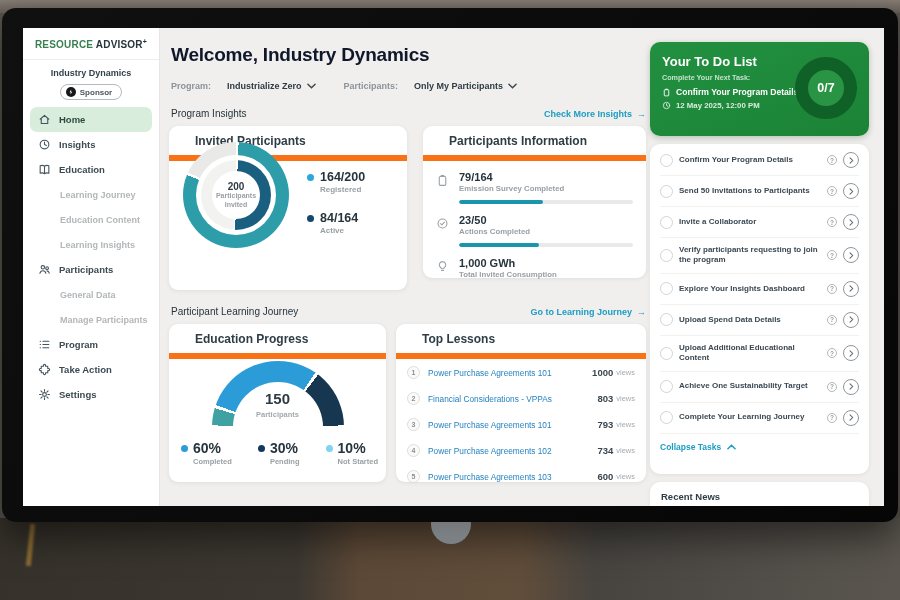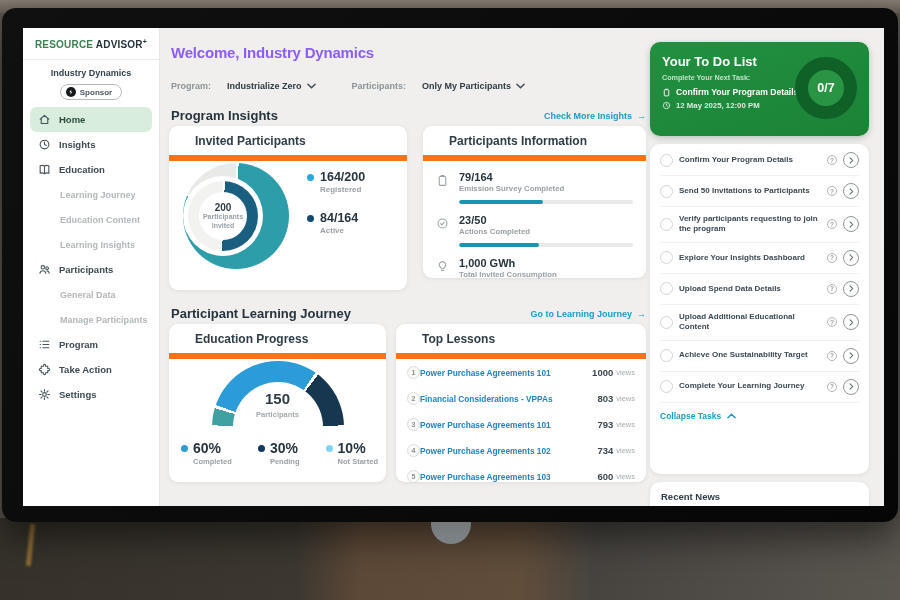--- a/index.html
+++ b/index.html
@@ -26,33 +26,33 @@
   .sponsor .dot svg{width:6px;height:6px}
   .sponsor .txt{font-size:8px;color:#4a565e;font-weight:bold}
   .nav{position:absolute;top:79px;left:0;right:0}
   .nav-item{display:flex;align-items:center;gap:8px;height:25px;padding-left:15px;font-size:9.5px;font-weight:bold;color:#3d4a52;cursor:pointer}
   .nav-item.active{background:#d8eddc;border-radius:7px;margin:0 7px;padding-left:8px;color:#2b4b3f}
   .nav-item .nic{width:13px;height:13px;color:#46545d;display:flex;flex:0 0 13px}
   .nav-item .nic svg{width:13px;height:13px}
   .nav-sub{display:flex;align-items:center;height:25px;padding-left:37px;font-size:9px;font-weight:bold;color:#b3b7b9;cursor:pointer}
   
   .main{position:absolute;left:138px;top:0;width:487px;height:100%}
-  .h1{position:absolute;left:10px;top:16px;font-size:15px;font-weight:bold;color:#8b5cf6;letter-spacing:-.2px}
-  .filters{position:absolute;left:10px;top:53px;display:flex;gap:36px;align-items:center}
+  .h1{position:absolute;left:10px;top:16px;font-size:19px;font-weight:bold;color:#0f172a;letter-spacing:-.2px}
+  .filters{position:absolute;left:10px;top:53px;display:flex;gap:28px;align-items:center}
   .filter{display:flex;align-items:center;cursor:pointer}
   .f-label{font-size:9px;color:#8a949a;font-weight:bold}
   .f-value{font-size:9px;color:#2d3b44;font-weight:bold;margin-left:16px}
   .f-chev{margin-left:5px;display:flex}
   .sec{position:absolute;left:10px;right:2px;display:flex;justify-content:space-between;align-items:center}
-  .sec-title{font-size:13px;font-weight:bold;color:#25343d}
+  .sec-title{font-size:10px;font-weight:normal;color:#25343d}
   .sec-link{font-size:9px;font-weight:bold;color:#1b9dc4;cursor:pointer;display:flex;gap:5px;align-items:center}
   .card{position:absolute;background:#fff;border-radius:9px;box-shadow:0 1px 4px rgba(40,50,60,.09)}
   .card-title{padding:8px 26px 7px;font-size:12px;font-weight:bold;color:#2e3d46;border-bottom:6px solid #f97316}
   
-  .donut{position:absolute;left:14px;top:37px;width:106px;height:106px;border-radius:50%;display:flex;align-items:center;}
+  .donut{position:absolute;left:14px;top:16px;width:106px;height:106px;border-radius:50%;display:flex;align-items:center;justify-content:center}
   .hole1{width:80px;height:80px;background:#fff;border-radius:50%;display:flex;align-items:center;justify-content:center}
   .donut2{width:70px;height:70px;border-radius:50%;display:flex;align-items:center;justify-content:center}
   .hole2{width:48px;height:48px;background:#fff;border-radius:50%;display:flex;flex-direction:column;align-items:center;justify-content:center;text-align:center}
   .c-val{font-size:10px;font-weight:bold;color:#2d3b44}
   .c-lab{font-size:7px;color:#9aa0a4;line-height:1.15;width:46px;font-weight:bold}
   .inv-legend{position:absolute;left:138px;top:44px}
   .leg-item{margin-bottom:17px}
   .leg-top{display:flex;align-items:center;gap:6px}
   .leg-dot{width:7px;height:7px;border-radius:50%}
   .leg-val{font-size:12.5px;font-weight:bold;color:#26343d}
@@ -72,21 +72,21 @@
   .g-val{position:absolute;left:0;right:0;top:66px;text-align:center;font-size:15px;font-weight:bold;color:#2d3b44}
   .g-lab{position:absolute;left:0;right:0;top:86px;text-align:center;font-size:7.5px;color:#a3a8ac;font-weight:bold}
   .g-legend{position:absolute;left:12px;right:8px;top:116px;display:flex;justify-content:space-between}
   .gl-top{display:flex;align-items:center;gap:5px}
   .gl-dot{width:7px;height:7px;border-radius:50%}
   .gl-val{font-size:14px;font-weight:bold;color:#26343d}
   .gl-lab{font-size:7.5px;color:#9aa0a4;font-weight:bold;margin-left:12px;margin-top:1px}
   
   .lesson{display:flex;align-items:center;padding:0 11px;height:25px;margin-top:1px}
   .rank{width:13px;height:13px;border-radius:50%;border:1px solid #dddddb;background:#fafaf8;color:#8a9094;font-size:7px;display:flex;align-items:center;justify-content:center;font-weight:bold;flex:0 0 13px}
-  .l-title{flex:1;font-size:8.3px;font-weight:bold;color:#2583c0;cursor:pointer}
+  .l-title{flex:1;margin-left:8px;font-size:8.3px;font-weight:normal;color:#2583c0;cursor:pointer}
   .l-views{font-size:9.5px;font-weight:bold;color:#3a464e}
   .l-sfx{font-size:7.5px;color:#a6abaf;margin-left:3px}
   
   .hero{position:absolute;left:627px;top:14px;width:219px;height:94px;border-radius:10px;background:linear-gradient(160deg,#229040,#1b8336);color:#fff;padding:12px 12px;box-shadow:0 2px 6px rgba(20,60,30,.25)}
   .th-title{font-size:13px;font-weight:bold}
   .th-sub{font-size:7.2px;color:#bfe3c9;margin-top:4px;font-weight:bold}
   .th-task{display:flex;gap:5px;align-items:center;margin-top:5px;font-size:8.6px;font-weight:bold}
   .th-time{display:flex;gap:5px;align-items:center;margin-top:4px;font-size:7.8px;color:#d9ecdf;font-weight:bold}
   .th-ic{width:9px;height:9px;display:flex;flex:0 0 9px}
   .th-ic svg{width:9px;height:9px}
@@ -429,20 +429,30 @@
           <span class="t-label">Send 50 Invitations to Participants</span>
           <span class="t-info">?</span>
           <span class="t-go">
               <svg viewBox="0 0 8 12" fill="none" stroke="currentColor" stroke-width="1.8" stroke-linecap="round">
                 <path d="M1.5 1.5L6 6l-4.5 4.5"></path>
               </svg>
             </span>
         </div>
         <div class="task">
           <span class="t-check"></span>
+          <span class="t-label">Invite a Collaborator</span>
+          <span class="t-info">?</span>
+          <span class="t-go">
+              <svg viewBox="0 0 8 12" fill="none" stroke="currentColor" stroke-width="1.8" stroke-linecap="round">
+                <path d="M1.5 1.5L6 6l-4.5 4.5"></path>
+              </svg>
+            </span>
+        </div>
+        <div class="task">
+          <span class="t-check"></span>
           <span class="t-label">Verify participants requesting to join the program</span>
           <span class="t-info">?</span>
           <span class="t-go">
               <svg viewBox="0 0 8 12" fill="none" stroke="currentColor" stroke-width="1.8" stroke-linecap="round">
                 <path d="M1.5 1.5L6 6l-4.5 4.5"></path>
               </svg>
             </span>
         </div>
         <div class="task">
           <span class="t-check"></span>

